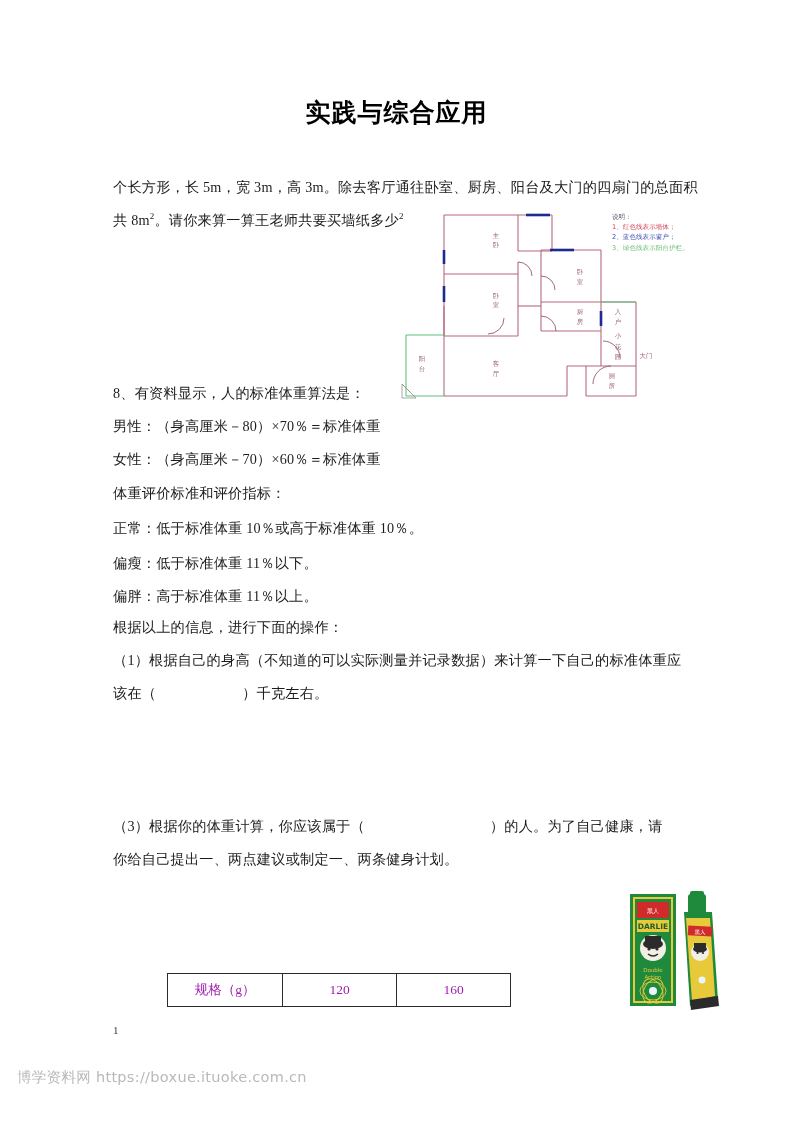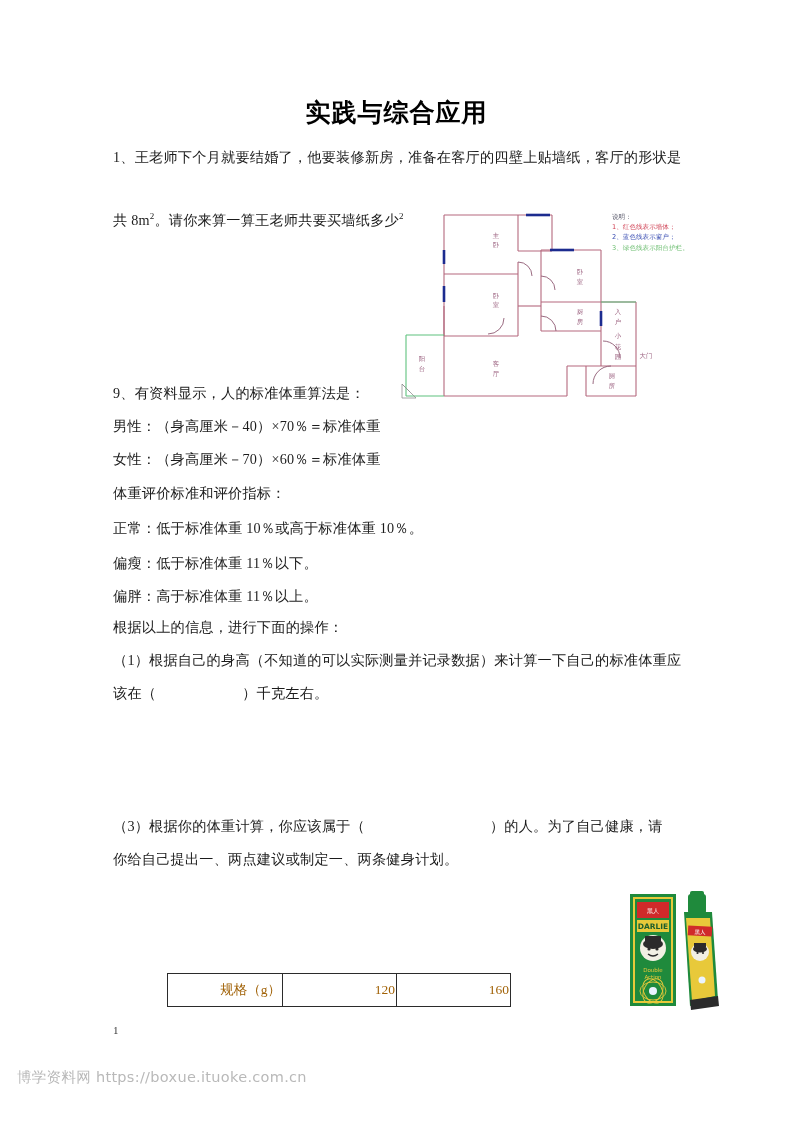--- a/index.html
+++ b/index.html
@@ -87,23 +87,23 @@
   .spec-table {
     position: absolute;
     left: 167px;
     top: 973px;
     border-collapse: collapse;
     font-size: 13.5px;
   }
   .spec-table td {
     border: 1px solid #2b2b2b;
     height: 30px;
-    text-align: right;
+    text-align: center;
     vertical-align: middle;
-    color: #a16207;
+    color: #a21caf;
     font-family: "Liberation Serif", "DejaVu Serif", serif;
   }
   .spec-table td.c-head { width: 112px; }
   .spec-table td.c-val { width: 111px; }
 
   
   .toothpaste {
     position: absolute;
     left: 626px;
     top: 888px;
@@ -134,21 +134,21 @@
   }
 </style>
 </head>
 <body>
 
 <div class="page">
   <div class="content">
 
     <div class="doc-title">实践与综合应用</div>
 
-    <div class="para" style="left:113px; top:150px;">1、王老师下个月就要结婚了，他要装修新房，准备在客厅的四壁上贴墙纸，客厅的形状是</div>
+    <div class="para" style="left:113px; top:180px;">个长方形，长 5m，宽 3m，高 3m。除去客厅通往卧室、厨房、阳台及大门的四扇门的总面积</div>
     <div class="para" style="left:113px; top:212px;">
       <span>共 8m</span><span class="sup">2</span><span>。请你来算一算王老师共要买墙纸多少</span><span class="sup">2</span>
     </div>
 
     <div class="floorplan">
       <svg class="fp-svg" width="325" height="196" viewBox="0 0 325 196" xmlns="http://www.w3.org/2000/svg">
 
         <g stroke="#b5697e" stroke-width="1.1" fill="none">
 
           <path d="M44 9 L152 9"></path>
@@ -242,22 +242,22 @@
       </svg>
     </div>
 
     <div class="legend">
       <div class="l-title">说明：</div>
       <div class="l-red">1、红色线表示墙体；</div>
       <div class="l-blue">2、蓝色线表示窗户；</div>
       <div class="l-green">3、绿色线表示阳台护栏。</div>
     </div>
 
-    <div class="para" style="left:113px; top:386px;">9、有资料显示，人的标准体重算法是：</div>
-    <div class="para" style="left:113px; top:419px;">男性：（身高厘米－40）×70％＝标准体重</div>
+    <div class="para" style="left:113px; top:386px;">8、有资料显示，人的标准体重算法是：</div>
+    <div class="para" style="left:113px; top:419px;">男性：（身高厘米－80）×70％＝标准体重</div>
     <div class="para" style="left:113px; top:452px;">女性：（身高厘米－70）×60％＝标准体重</div>
     <div class="para" style="left:113px; top:486px;">体重评价标准和评价指标：</div>
     <div class="para" style="left:113px; top:521px;">正常：低于标准体重 10％或高于标准体重 10％。</div>
     <div class="para" style="left:113px; top:556px;">偏瘦：低于标准体重 11％以下。</div>
     <div class="para" style="left:113px; top:589px;">偏胖：高于标准体重 11％以上。</div>
     <div class="para" style="left:113px; top:620px;">根据以上的信息，进行下面的操作：</div>
 
     <div class="para" style="left:113px; top:653px;">（1）根据自己的身高（不知道的可以实际测量并记录数据）来计算一下自己的标准体重应</div>
     <div class="para" style="left:113px; top:686px;">
       <span>该在（</span><span class="blank-paren" style="width:86px;"></span><span>）千克左右。</span>

